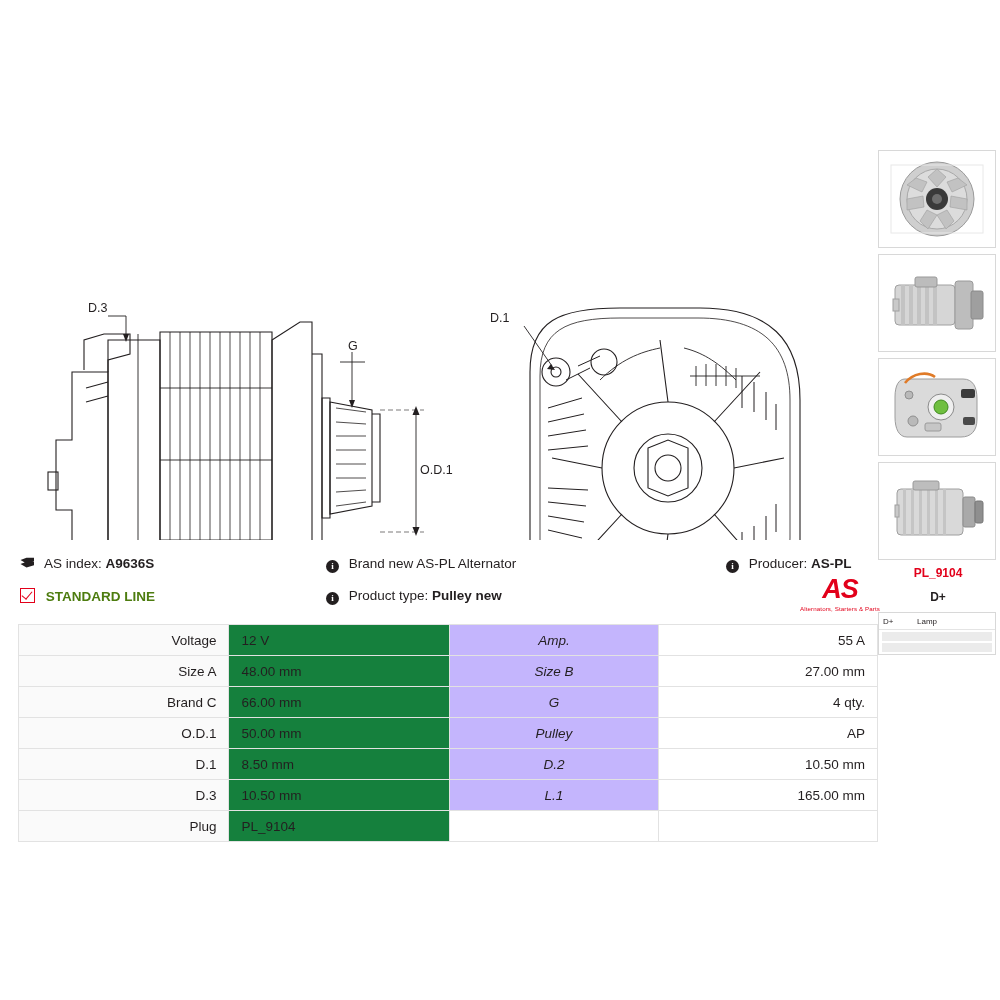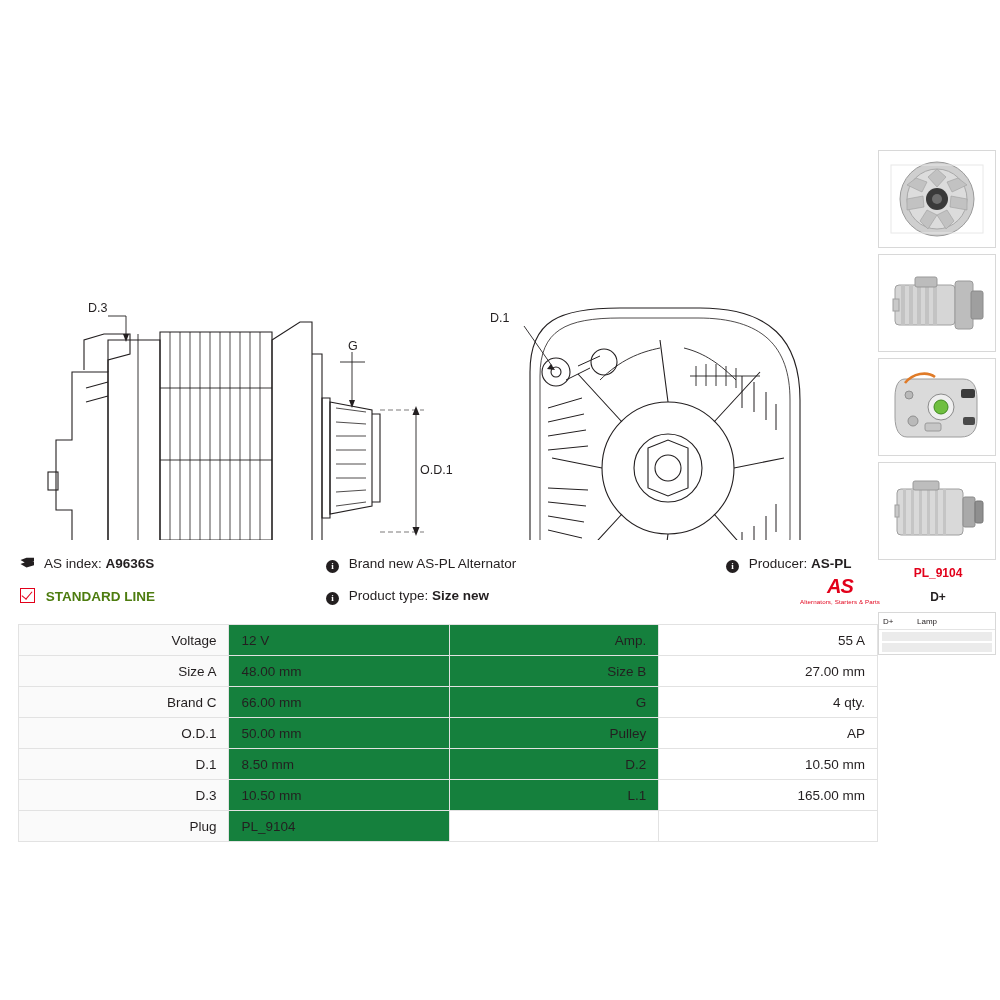--- a/index.html
+++ b/index.html
@@ -43,29 +43,29 @@
   .tag-icon{display:inline-block;width:15px;height:13px;vertical-align:-2px;margin-right:6px;}
   .i-icon{display:inline-block;width:13px;height:13px;border-radius:50%;background:#231f20;color:#fff;
           font-size:9px;font-weight:bold;text-align:center;line-height:13px;margin-right:6px;vertical-align:-1px;
           font-family:"Liberation Serif",serif;}
   .std-line{color:#4d7c0f;font-weight:bold;font-size:13.5px;}
   .chk{display:inline-block;width:13px;height:13px;border:1.6px solid #e2001a;margin-right:7px;vertical-align:-2px;position:relative;}
   .chk:after{content:"";position:absolute;left:3px;top:0px;width:5px;height:9px;border:solid #e2001a;border-width:0 1.8px 1.8px 0;transform:rotate(40deg);}
 
   
   .aslogo{position:absolute;left:800px;top:576px;width:80px;text-align:center;}
-  .aslogo .mark{font-size:20px;font-weight:bold;color:#e2001a;letter-spacing:-1px;font-style:italic;line-height:1;}
+  .aslogo .mark{font-size:27px;font-weight:bold;color:#e2001a;letter-spacing:-1px;font-style:italic;line-height:1;}
   .aslogo .sub{font-size:6.2px;color:#e2001a;margin-top:2px;letter-spacing:.1px;}
 
   
   table.spec{position:absolute;left:18px;top:624px;width:860px;border-collapse:collapse;}
   table.spec td{border:1px solid #e2e2e2;height:30px;font-size:13.5px;padding:0 12px;}
   td.lab{width:205px;text-align:right;color:#231f20;background:#fafafa;margin-left:37px;}
   td.val{width:215px;text-align:left;color:#231f20;background:#15803d;}
-  td.lab2{width:205px;text-align:right;color:#231f20;background:#15803d;}
+  td.lab2{width:205px;text-align:center;color:#231f20;background:#c4b5fd;font-style:italic;}
   td.val2{width:215px;text-align:right;color:#231f20;background:#fff;}
   td.empty{background:#fff;}
 
   text{font-family:"Liberation Sans", sans-serif;}
 </style>
 </head>
 <body>
 
 <div class="page">
 
@@ -308,21 +308,21 @@
     </div>
 
     <div class="info-col info-d">
       <span class="chk"></span>
       <span class="std-line">STANDARD LINE</span>
     </div>
 
     <div class="info-col info-e">
       <span class="i-icon">i</span>
       <span>Product type:</span>
-      <span class="bold">Size new</span>
+      <span class="bold">Pulley new</span>
     </div>
   </div>
 
   <div class="aslogo">
     <div class="mark">AS</div>
     <div class="sub">Alternators, Starters &amp; Parts</div>
   </div>
 
   <table class="spec">
     <tbody>

